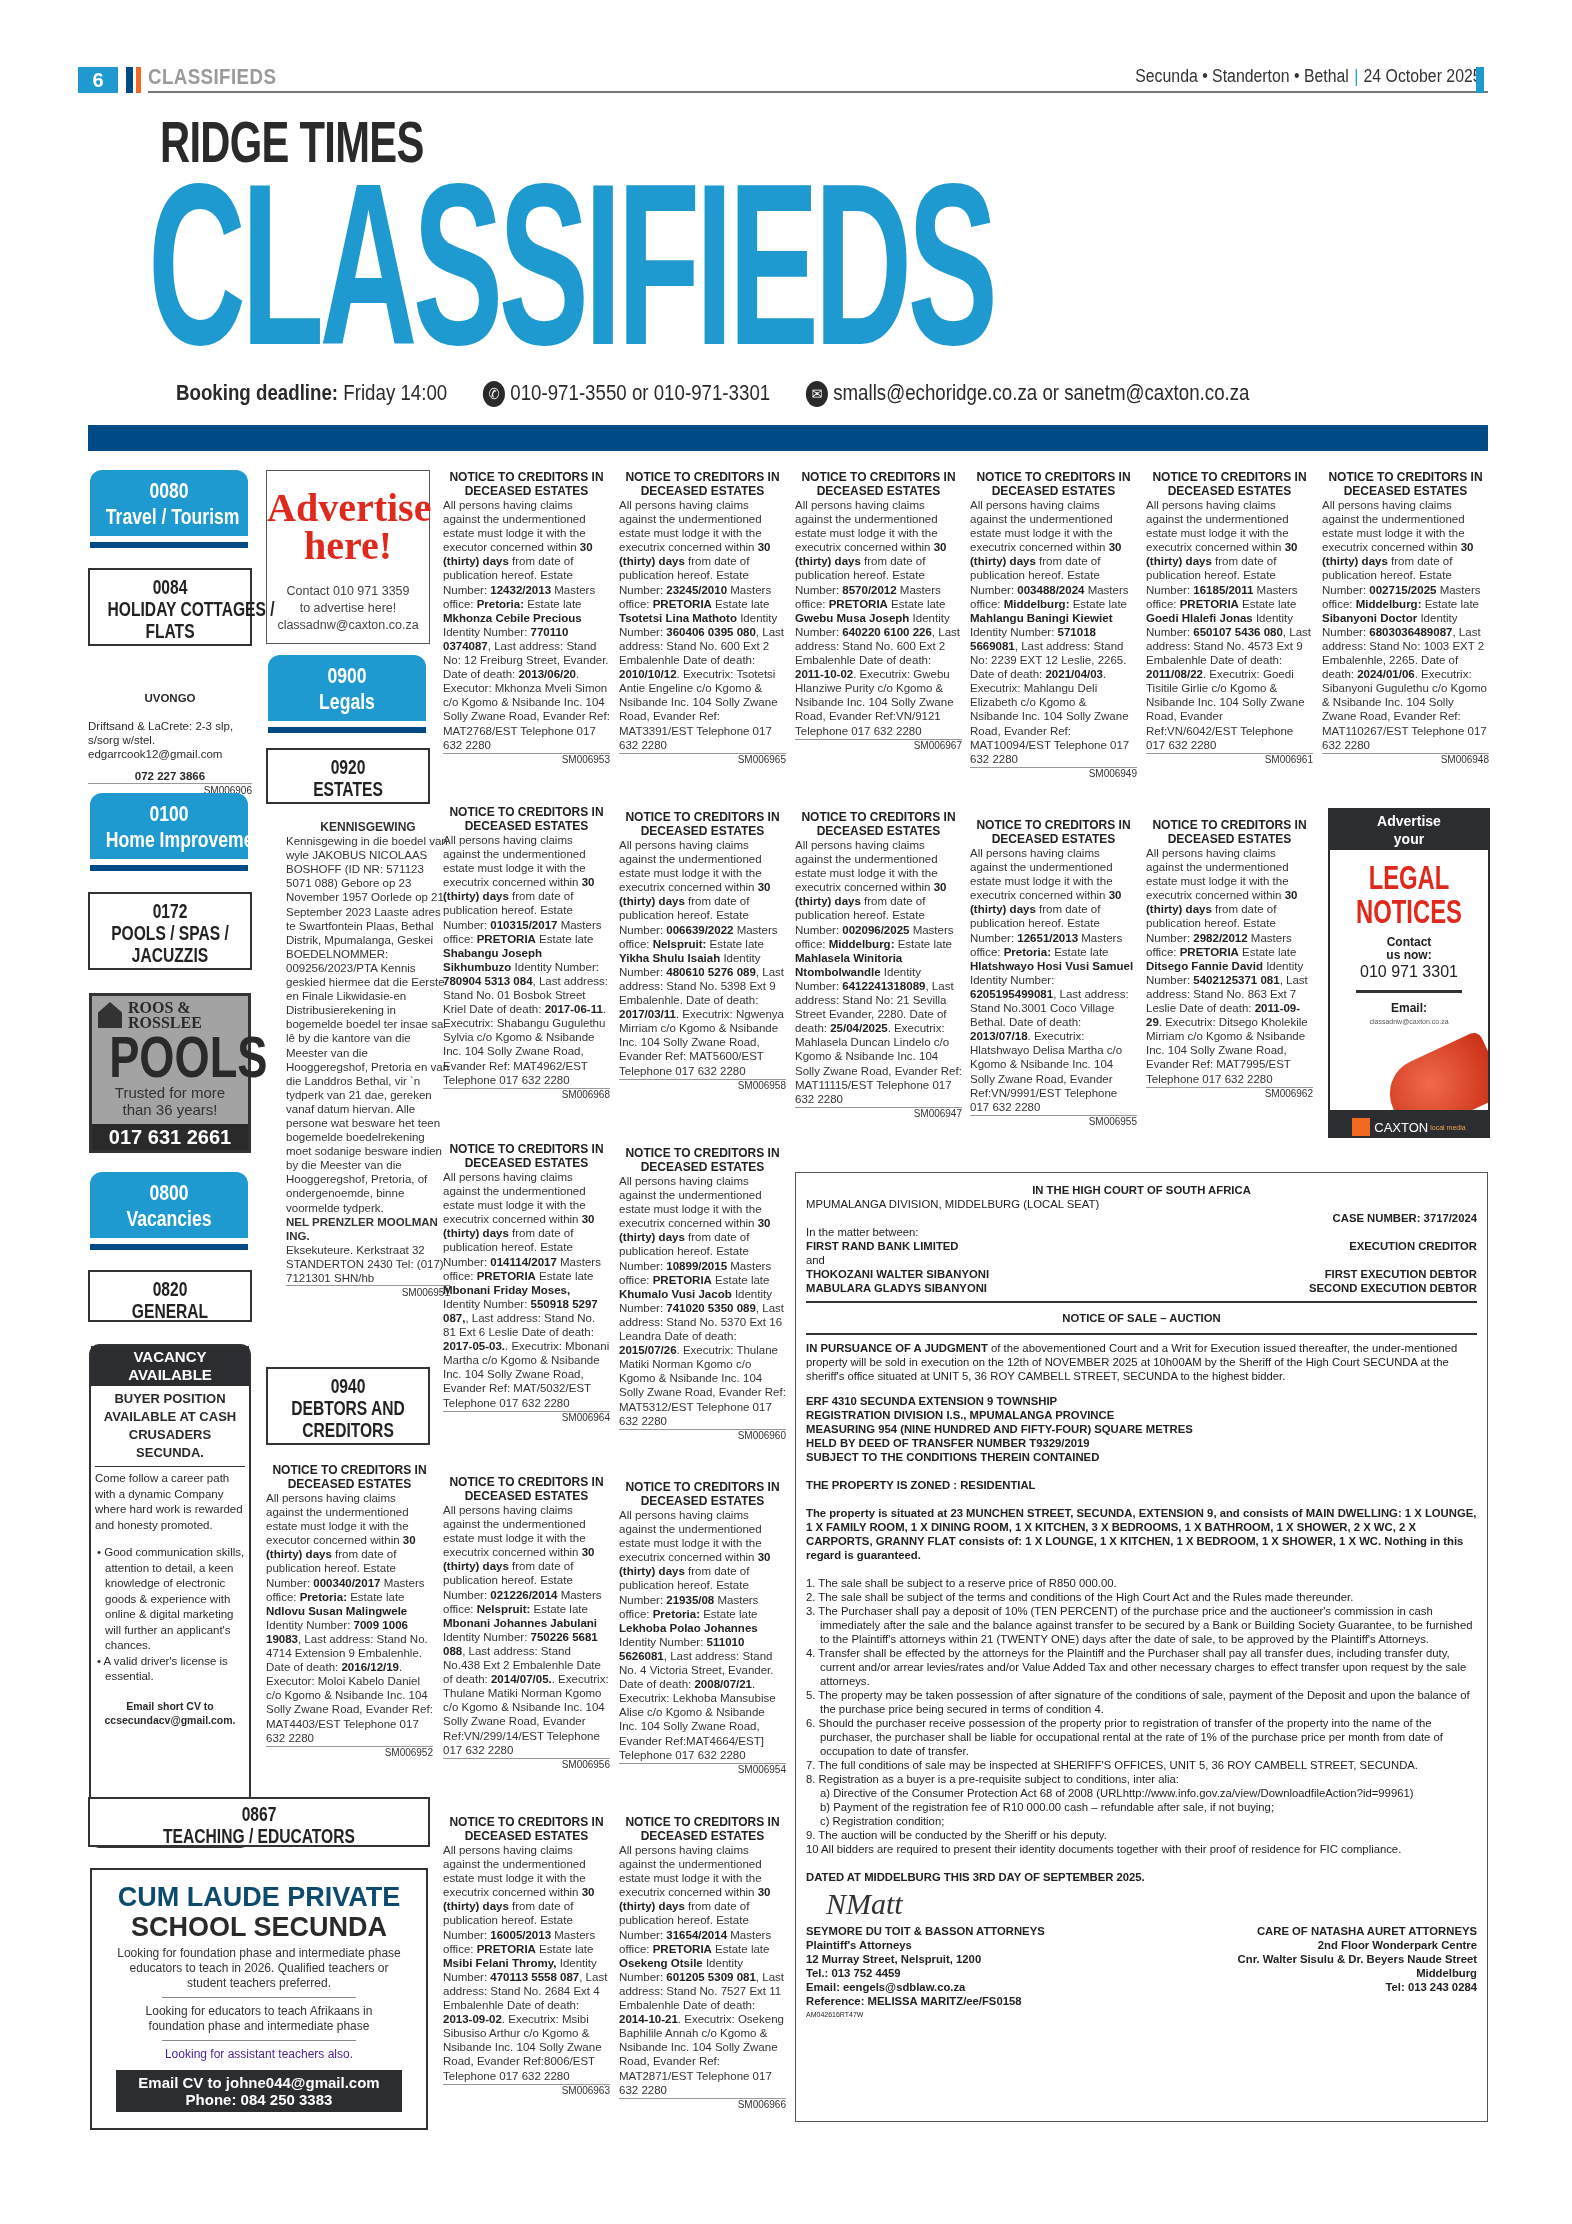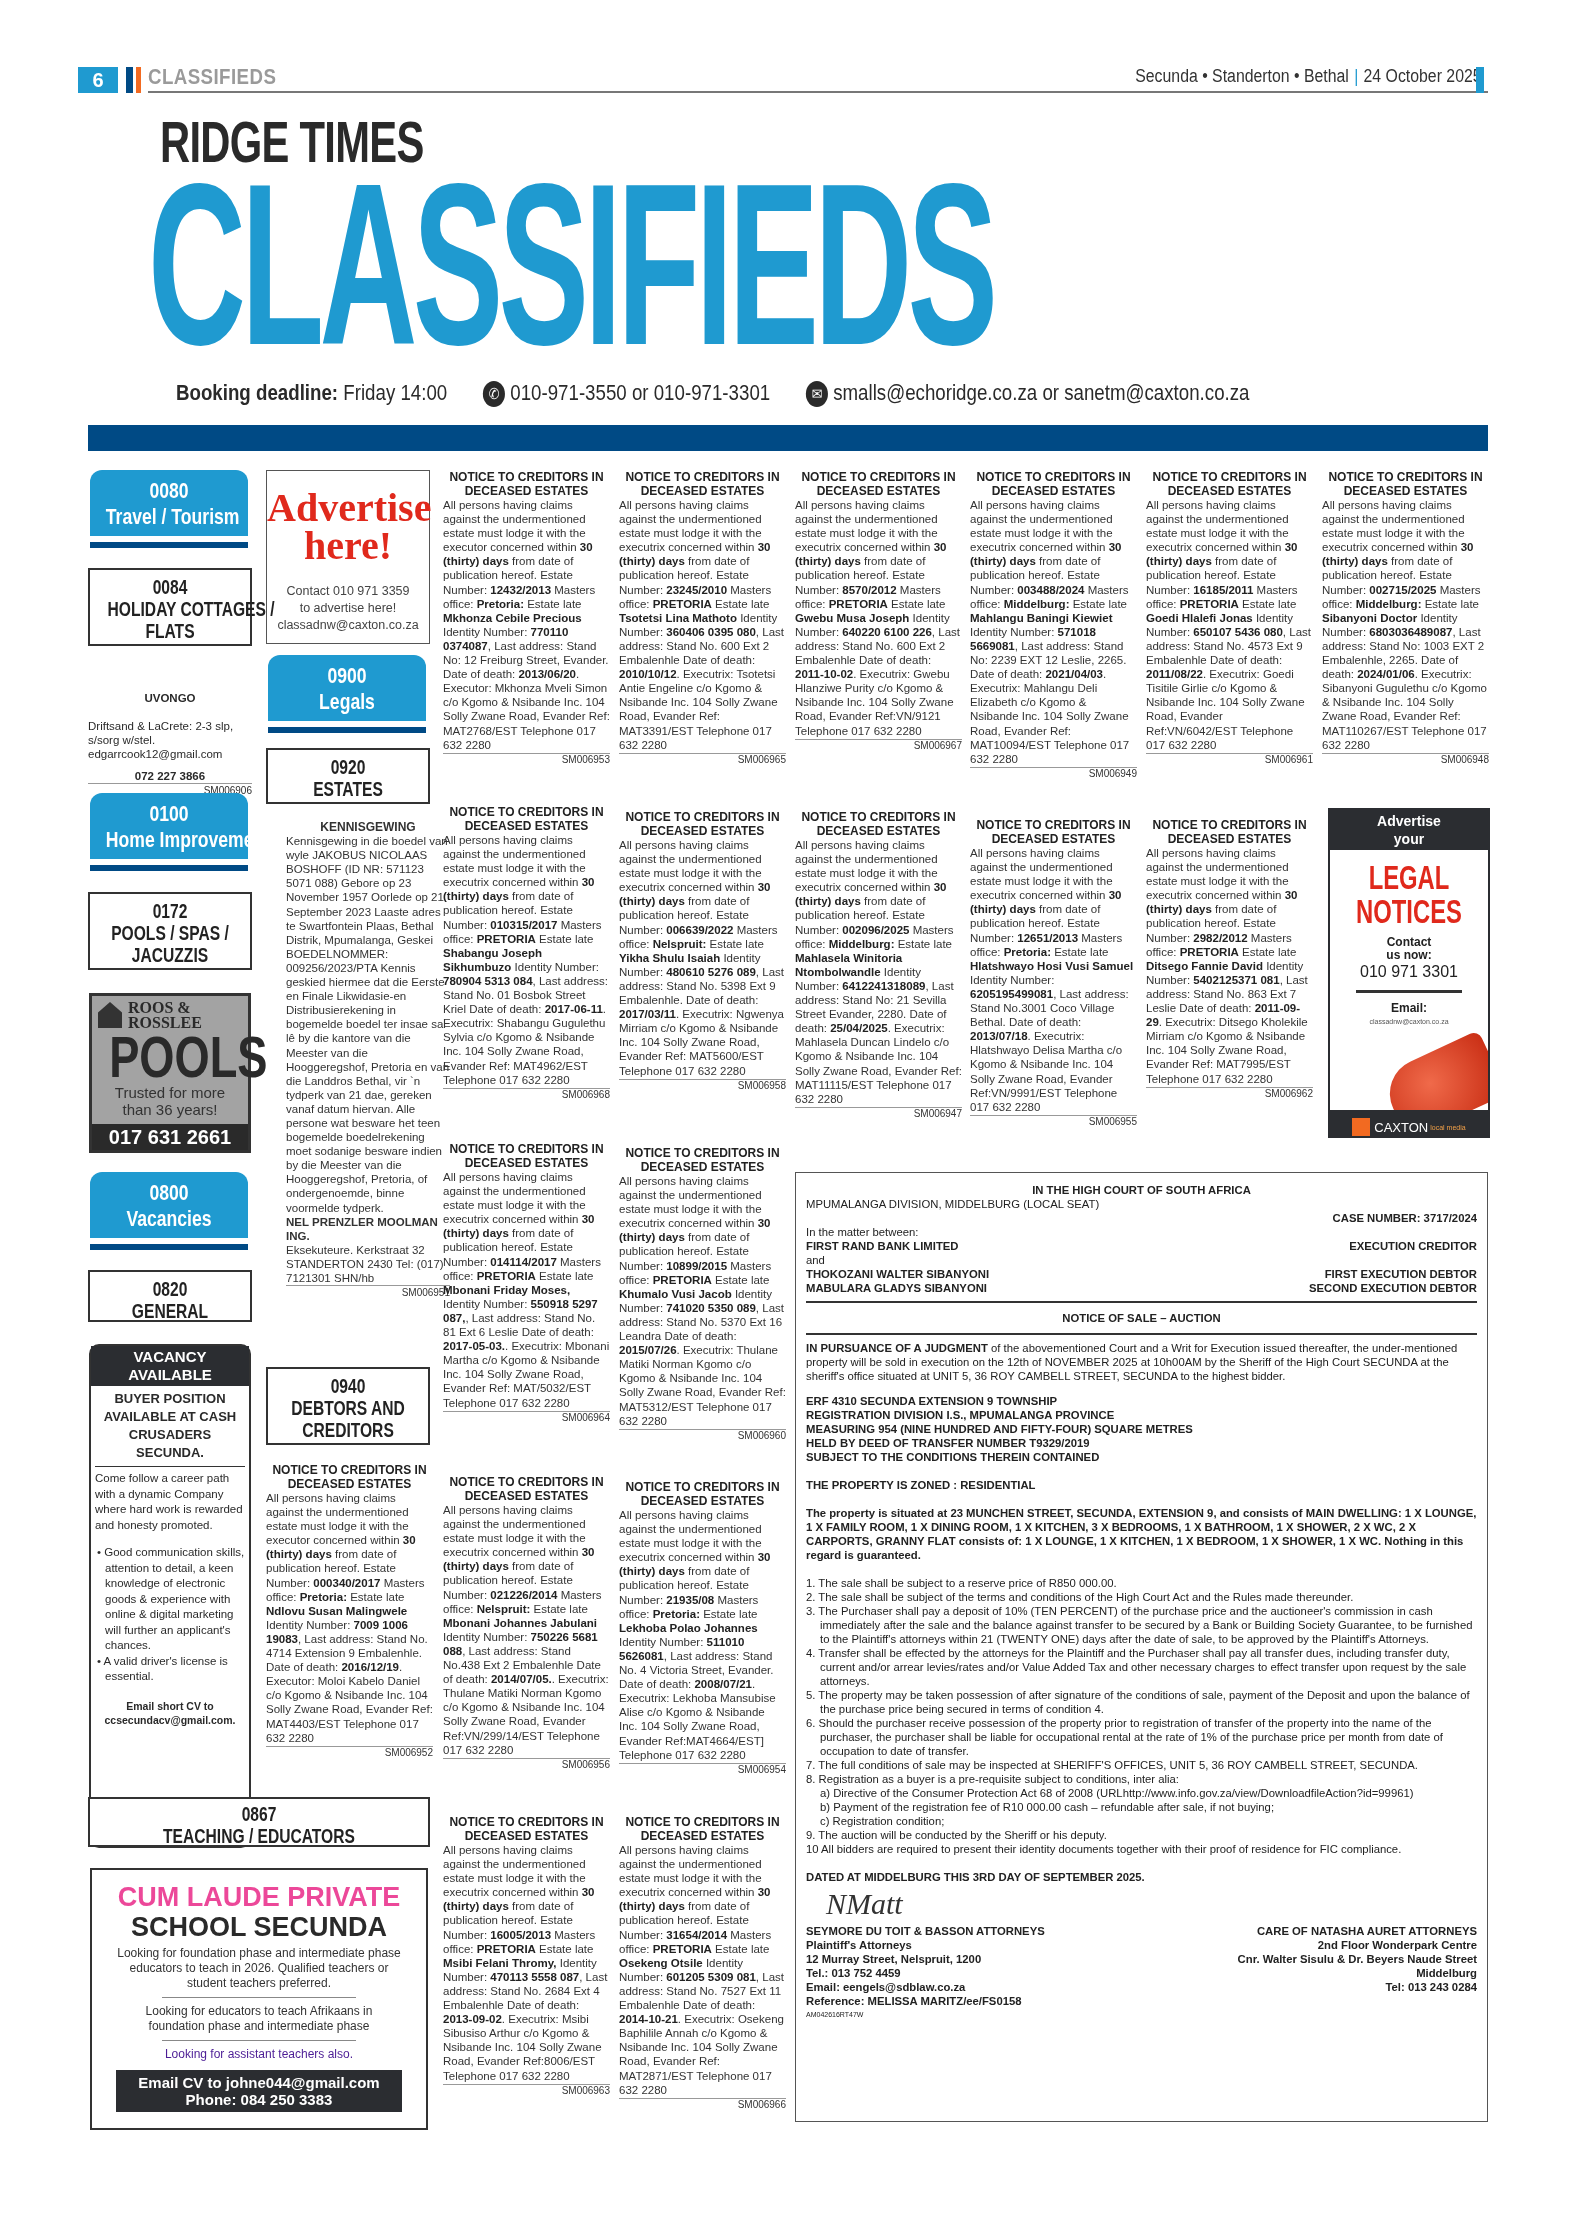--- a/index.html
+++ b/index.html
@@ -155,21 +155,21 @@
     <div class="nt">NOTICE TO CREDITORS IN DECEASED ESTATES</div>
     <div class="body">All persons having claims against the undermentioned estate must lodge it with the executor concerned within <b>30 (thirty) days</b> from date of publication hereof. Estate Number: <b>000340/2017</b> Masters office: <b>Pretoria:</b> Estate late <b>Ndlovu Susan Malingwele</b> Identity Number: <b>7009 1006 19083</b>, Last address: Stand No. 4714 Extension 9 Embalenhle. Date of death: <b>2016/12/19</b>. Executor: Moloi Kabelo Daniel c/o Kgomo &amp; Nsibande Inc. 104 Solly Zwane Road, Evander Ref: MAT4403/EST Telephone 017 632 2280</div>
     <div class="ref">SM006952</div>
   </div>
 
 <div class="cat-box" style="left:88px;top:1797px;width:342px;height:50px;padding-top:4px;">
   <span>0867</span>
   <span>TEACHING / EDUCATORS</span>
 </div>
 <div class="abs" style="left:90px;top:1868px;width:338px;height:262px;border:2px solid #333;text-align:center;">
-  <div style="font-weight:bold;font-size:27px;line-height:30px;margin-top:12px;color:#ec4899;">CUM LAUDE PRIVATE</div>
+  <div style="font-weight:bold;font-size:27px;line-height:30px;margin-top:12px;color:#0c4a6e;">CUM LAUDE PRIVATE</div>
   <div style="font-weight:bold;font-size:27px;line-height:30px;color:#2a2a2a;">SCHOOL SECUNDA</div>
   <div style="font-size:12px;line-height:15px;padding:4px 18px;color:#333;">Looking for foundation phase and intermediate phase educators to teach in 2026. Qualified teachers or student teachers preferred.</div>
   <div style="border-top:1px solid #888;margin:2px 70px;"></div>
   <div style="font-size:12px;line-height:15px;padding:4px 24px;color:#333;">Looking for educators to teach Afrikaans in foundation phase and intermediate phase</div>
   <div style="border-top:1px solid #888;margin:2px 70px;"></div>
   <div style="font-size:12px;line-height:15px;padding:4px 24px;color:#4c1d95;">Looking for assistant teachers also.</div>
   <div style="background:#2b2d31;color:#fff;margin:4px 24px 0;padding:4px 0;font-weight:bold;font-size:15px;line-height:17px;">
     <div>Email CV to johne044@gmail.com</div>
     <div>Phone: 084 250 3383</div>
   </div>

